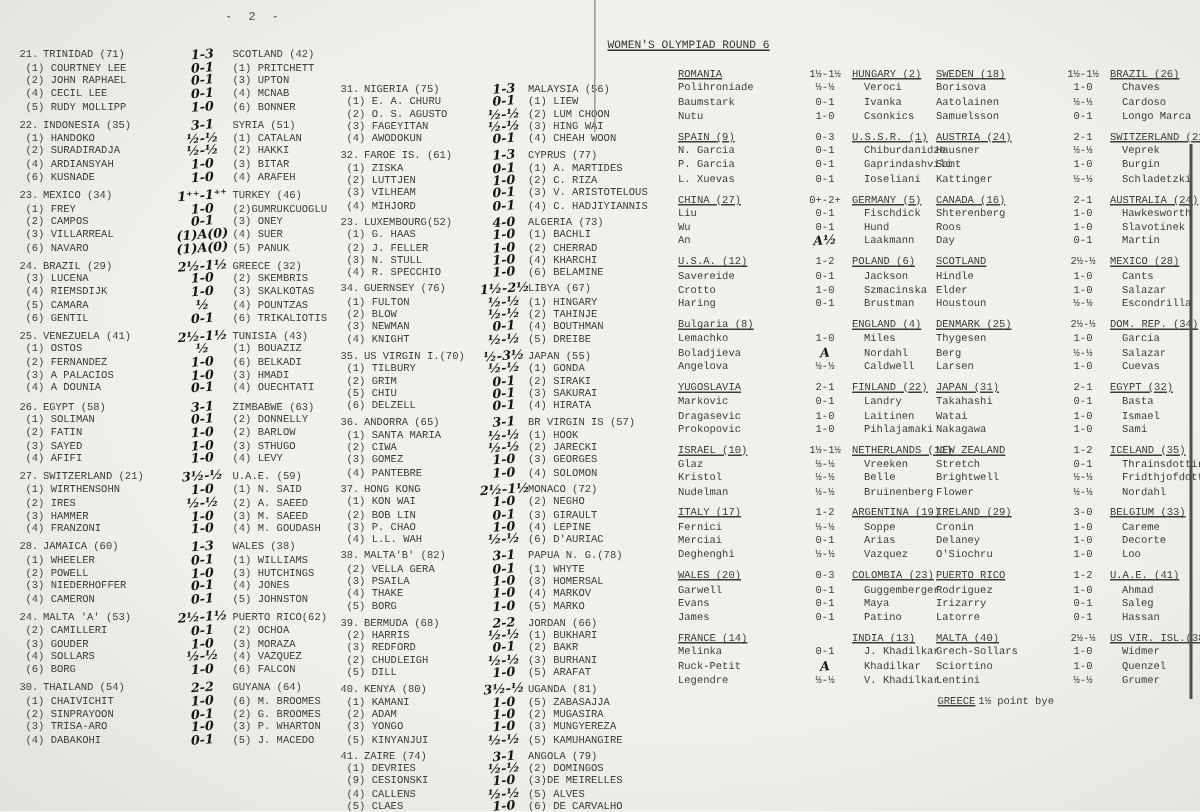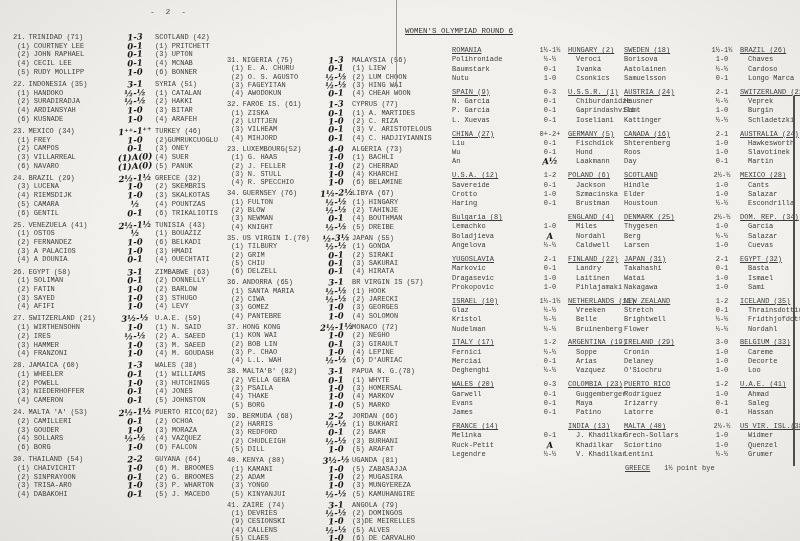--- a/index.html
+++ b/index.html
@@ -34,21 +34,21 @@
   .w-row{display:flex;padding-left:50px;margin-bottom:4.6px}
   .w-block{width:172px;flex:none}
   .w-block.right{flex:1}
   .w-line{display:flex;font-size:7px;line-height:9.3px;white-space:nowrap}
   .w-p1{width:80px;flex:none}
   .w-s{width:36px;flex:none;text-align:center}
   .w-p2{flex:1;padding-left:8px}
   .w-head .w-p2{padding-left:0}
   .w-u{text-decoration:underline}
   .w-bye{display:flex;font-size:7px;margin-left:223px;margin-top:3px;white-space:nowrap}
-  .w-bye .note{margin-left:14px}
+  .w-bye .note{margin-left:2px}
 
   
   .art-fold{position:absolute;left:396px;top:0;width:1px;height:88px;background:#9a9a96}
   .art-edge{position:absolute;left:793px;top:96px;width:2px;height:370px;background:#4f4f4c}
 </style>
 </head>
 <body>
 
 <div class="pagenum">- 2 -</div>
 

